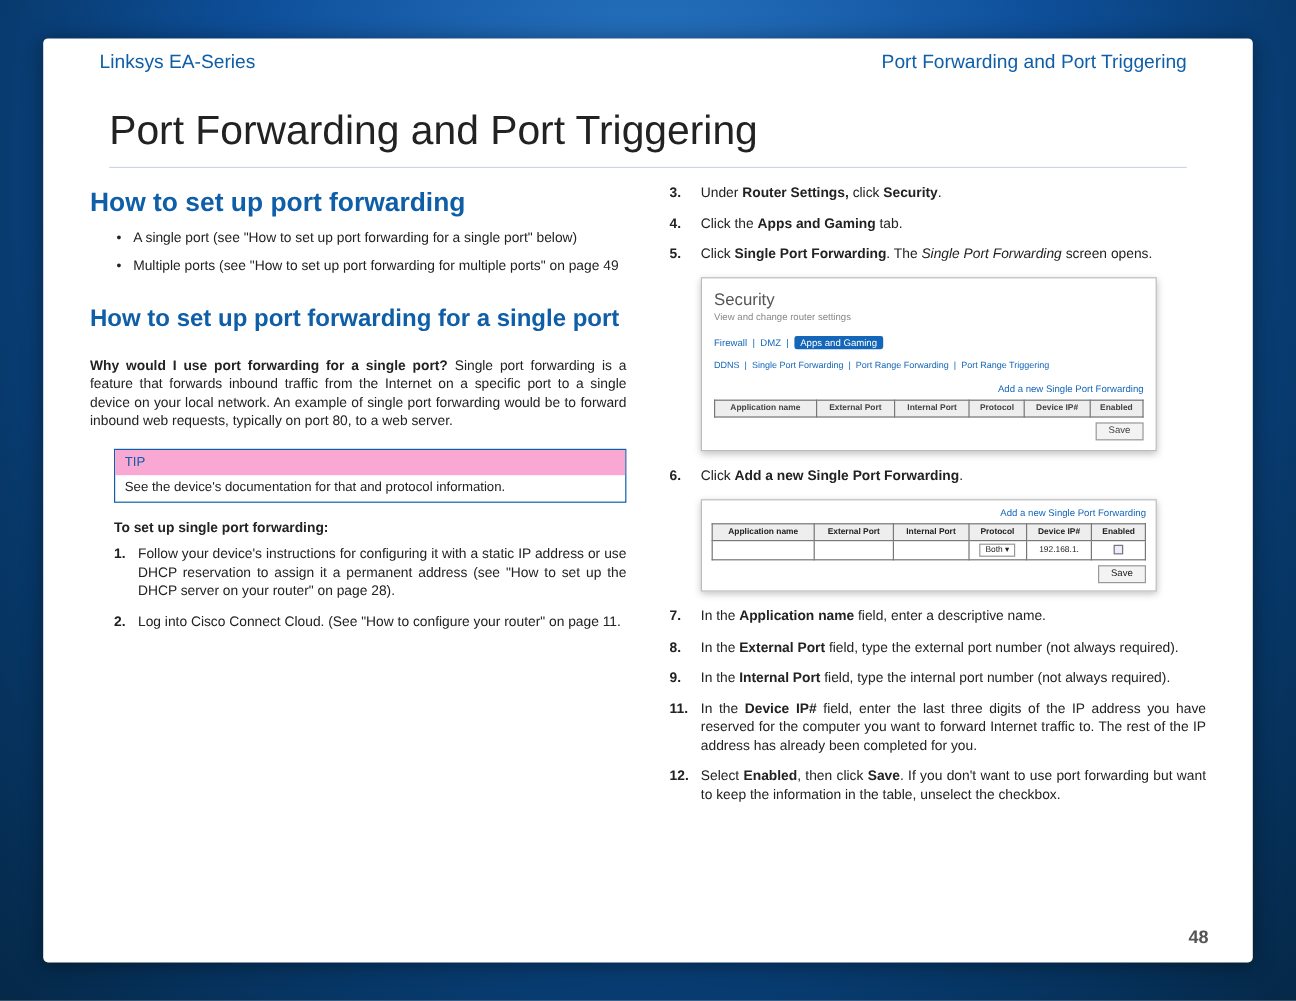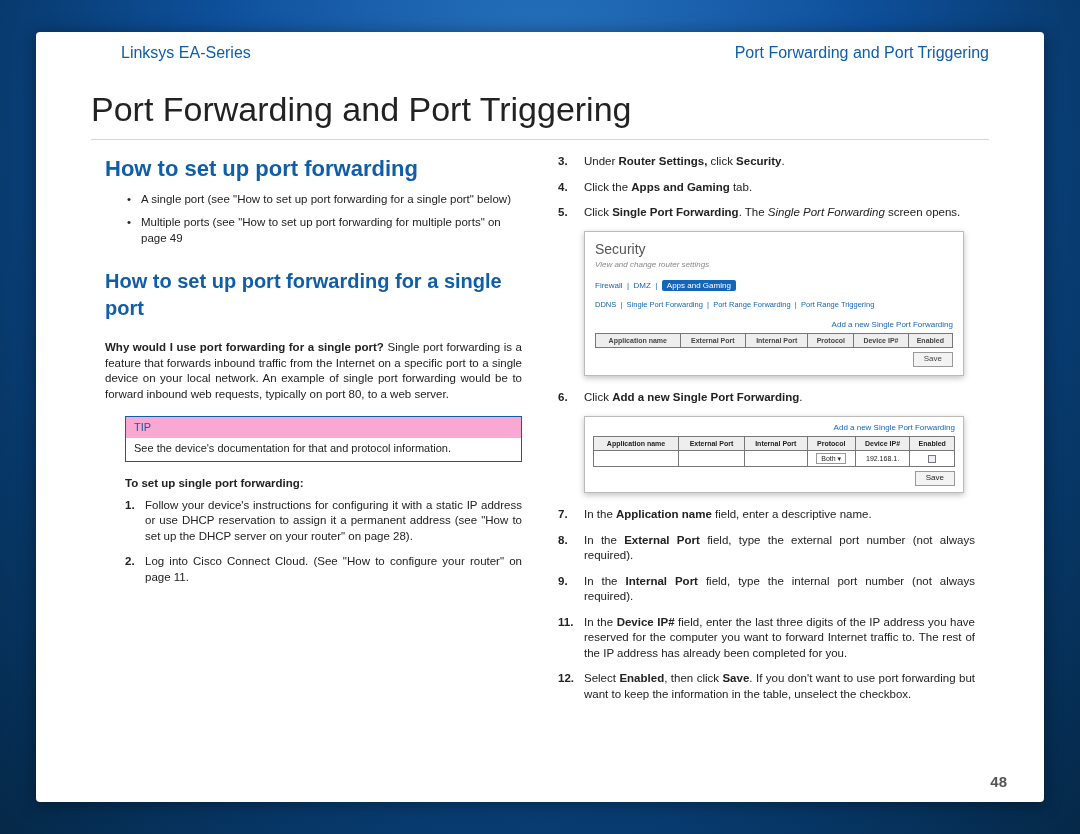--- a/index.html
+++ b/index.html
@@ -16,39 +16,39 @@
     height: 770px;
     background: #ffffff;
     border-radius: 4px;
     box-shadow: 0 2px 18px rgba(0,0,0,0.4);
     position: relative;
     overflow: hidden;
   }
   .header-row {
     display: flex;
     justify-content: space-between;
-    padding: 12px 55px 0 85px;
+    padding: 12px 55px 0 47px;
     font-size: 16px;
     color: #0f5ea8;
   }
   .header-right { color: #0f5ea8; }
   h1.main-title {
     font-weight: 300;
     font-size: 34px;
     color: #222;
     padding: 28px 55px 10px 55px;
   }
   hr.rule {
     margin: 0 55px 14px 55px;
     border: none;
     border-top: 1px solid #cfd8e0;
   }
   .columns {
     display: flex;
-    padding: 0 69px;
+    padding: 0 39px;
     gap: 36px;
     font-size: 11.5px;
     color: #222;
     line-height: 1.35;
   }
   .col { width: 50%; }
   h2.section-h2 {
     color: #0f5ea8;
     font-weight: 600;
     font-size: 22px;
@@ -123,21 +123,21 @@
     border: 1px solid #bbb;
     box-shadow: 0 2px 6px rgba(0,0,0,0.25);
     background: #fff;
     margin: 8px 0 14px 26px;
     width: 380px;
     padding: 8px 10px;
     font-size: 8px;
     color: #444;
   }
   .shot .sec-title { font-size: 14px; color: #555; margin-bottom: 2px; }
-  .shot .sec-sub { font-size: 8px; color: #888; margin-bottom: 10px; font-style: italic; }
+  .shot .sec-sub { font-size: 8px; color: #888; margin-bottom: 10px; }
   .shot .tabs { color: #1466b8; margin-bottom: 8px; }
   .shot .tabs .active { background: #1466b8; color: #fff; padding: 1px 5px; border-radius: 2px; }
   .shot .subtabs { color: #1466b8; margin-bottom: 10px; font-size: 7.5px; }
   .shot .addlink { text-align: right; color: #1466b8; font-size: 8px; margin-bottom: 2px; }
   .shot table {
     width: 100%;
     border-collapse: collapse;
     font-size: 7px;
   }
   .shot table th, .shot table td {

